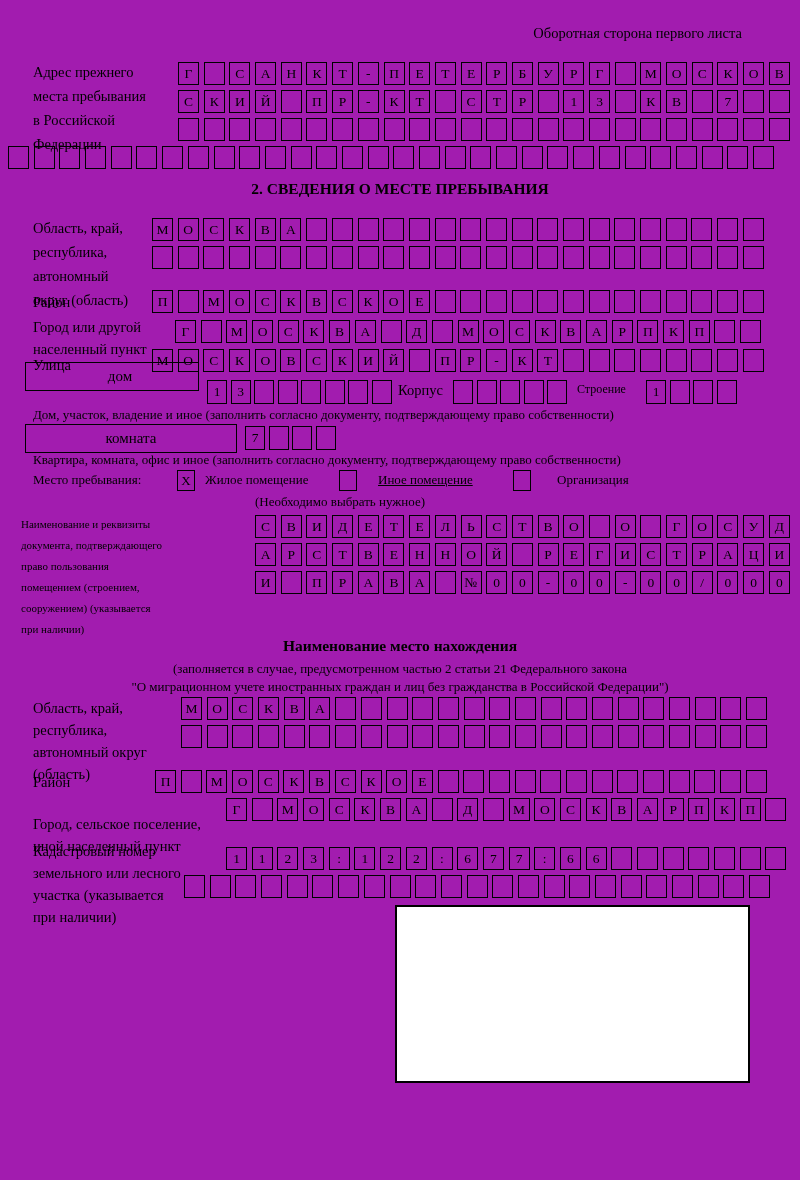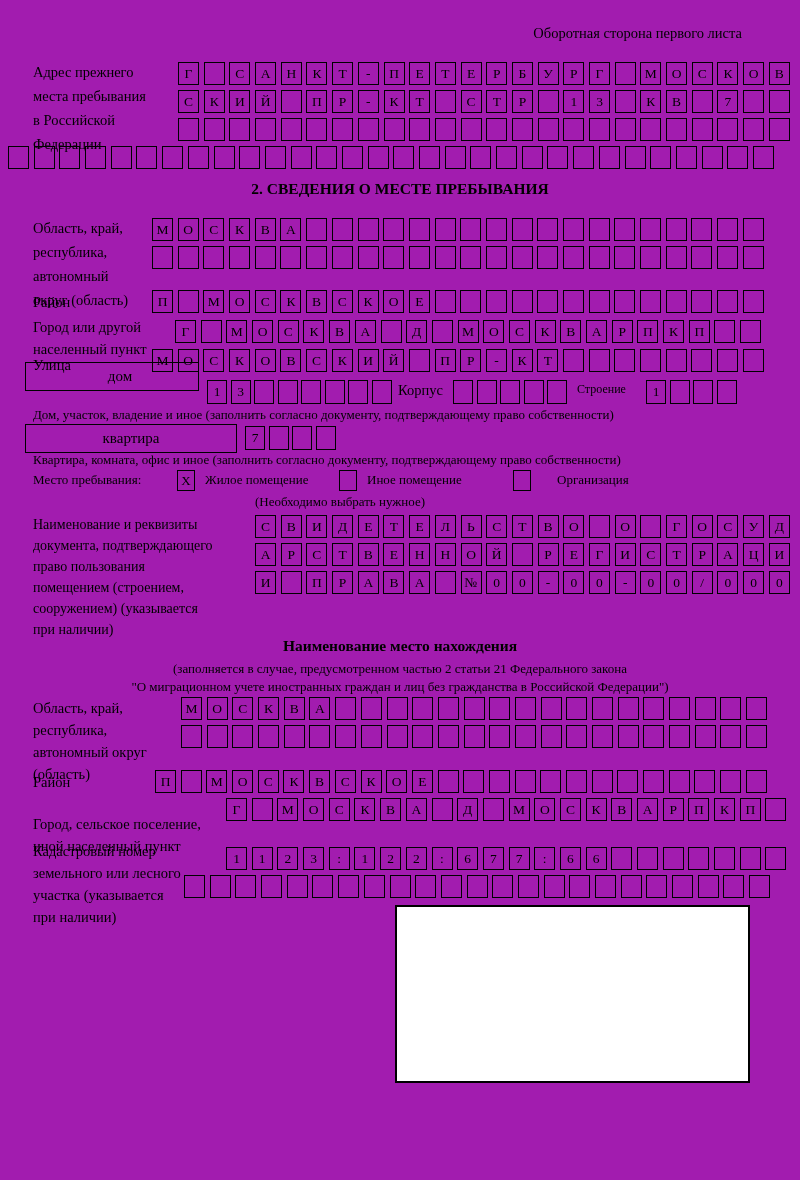--- a/index.html
+++ b/index.html
@@ -324,39 +324,39 @@
     </div>
   <div class="abs" style="left:577px;top:382px;font-size:12px;">Строение</div>
   <div class="cellrow cellrow-sm" style="left:646px;top:380px;">
       <div class="cell">1</div>
       <div class="cell"></div>
       <div class="cell"></div>
       <div class="cell"></div>
     </div>
   <div class="abs caption" style="left:33px;top:407px;">Дом, участок, владение и иное (заполнить согласно документу, подтверждающему право собственности)</div>
 
-  <div class="bigbox" style="left:25px;top:424px;width:212px;">квартира</div>
+  <div class="bigbox" style="left:25px;top:424px;width:212px;">комната</div>
   <div class="cellrow cellrow-sm" style="left:245px;top:426px;">
       <div class="cell">7</div>
       <div class="cell"></div>
       <div class="cell"></div>
       <div class="cell"></div>
     </div>
   <div class="abs caption" style="left:33px;top:452px;">Квартира, комната, офис и иное (заполнить согласно документу, подтверждающему право собственности)</div>
 
   <div class="cbl" style="left:33px;top:472px;">Место пребывания:</div>
   <div class="cb" style="left:177px;top:470px;">X</div>
   <div class="cbl" style="left:205px;top:472px;">Жилое помещение</div>
   <div class="cb" style="left:339px;top:470px;"></div>
-  <div class="cbl" style="left:367px;top:472px;">Иное помещение</div>
+  <div class="cbl" style="left:378px;top:472px;text-decoration:underline;">Иное помещение</div>
   <div class="cb" style="left:513px;top:470px;"></div>
   <div class="cbl" style="left:557px;top:472px;">Организация</div>
   <div class="abs caption" style="left:240px;top:494px;width:200px;text-align:center;">(Необходимо выбрать нужное)</div>
 
-  <div class="abs lbl lbl-tight" style="left:33px;top:514px;width:215px;font-size:14px;">
+  <div class="abs lbl lbl-tight" style="left:21px;top:514px;width:215px;font-size:11px;">
     <span>Наименование и реквизиты</span>
     <span>документа, подтверждающего</span>
     <span>право пользования</span>
     <span>помещением (строением,</span>
     <span>сооружением) (указывается</span>
     <span>при наличии)</span>
   </div>
   <div class="cellrow" style="left:255px;top:515px;">
       <div class="cell">С</div>
       <div class="cell">В</div>

